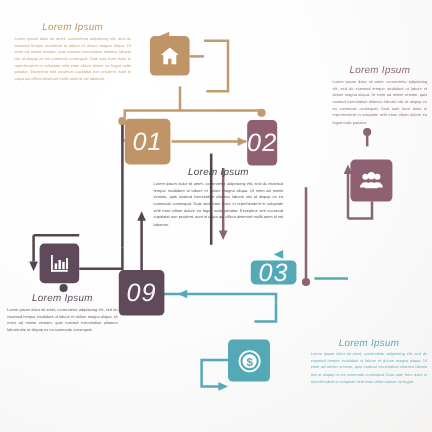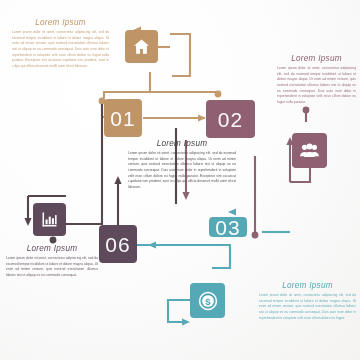--- a/index.html
+++ b/index.html
@@ -6,21 +6,21 @@
   body{width:360px;height:360px;overflow:hidden;
        font-family:"Liberation Sans",sans-serif;
        background:#ffffff;}
   #stage{position:relative;width:360px;height:360px;
          background:radial-gradient(circle at 30% 25%, #ffffff 0%, #fdfdfd 45%, #f4f3f2 100%);}
 
   
   .box{position:absolute;border-radius:4px;
        display:flex;align-items:center;justify-content:center;}
   .box .num{color:#ffffff;font-size:21px;letter-spacing:1px;
-            font-weight:400;line-height:1;opacity:.96;}
+            font-weight:400;line-height:1;opacity:.96;font-style:italic;}
   .box svg{display:block;}
 
   
   .tblock{position:absolute;}
   .tblock .hd{text-align:center;font-size:8.2px;letter-spacing:.25px;
               margin:0 0 3px 0;font-weight:400;font-style:italic;}
   .tblock .bd{font-size:3.3px;line-height:1.72;text-align:justify;
               margin:0;opacity:.92;}
 
   
@@ -132,21 +132,21 @@
       <svg width="19" height="19" viewBox="0 0 24 24" fill="#ffffff">
         <path d="M12 3.2 2.6 11.1h2.6V21h5.0v-5.8h3.6V21h5.0v-9.9h2.6z"></path>
       </svg>
     </span>
   </div>
 
   <div class="box" style="left:104px;top:99px;width:38px;height:38px;background:#bf9466;">
     <span class="num">01</span>
   </div>
 
-  <div class="box" style="left:206px;top:100px;width:49px;height:38px;background:#8e6071;">
+  <div class="box" style="left:206px;top:100px;width:25px;height:38px;background:#8e6071;">
     <span class="num">02</span>
   </div>
 
   <div class="box" style="left:292px;top:133px;width:35px;height:35px;background:#8e6071;">
     <span>
       <svg width="21" height="21" viewBox="0 0 24 24" fill="#ffffff">
         <circle cx="6.3" cy="8.4" r="2.9"></circle>
         <circle cx="17.7" cy="8.4" r="2.9"></circle>
         <circle cx="12" cy="7.4" r="3.5"></circle>
         <path d="M1.2 18.6c0-3.1 2.3-5.0 5.1-5.0s5.1 1.9 5.1 5.0z"></path>
@@ -163,21 +163,21 @@
         <rect x="3.2" y="18.9" width="17.6" height="1.9"></rect>
         <rect x="7.0" y="12.0" width="2.6" height="6.0"></rect>
         <rect x="11.0" y="8.4" width="2.6" height="9.6"></rect>
         <rect x="15.0" y="10.4" width="2.6" height="7.6"></rect>
         <rect x="19.0" y="6.4" width="2.0" height="11.6"></rect>
       </svg>
     </span>
   </div>
 
   <div class="box" style="left:99px;top:225px;width:38px;height:38px;background:#5f4a5c;">
-    <span class="num">06</span>
+    <span class="num">09</span>
   </div>
 
   <div class="box" style="left:209px;top:217px;width:38px;height:20px;background:#55a8b5;justify-content:center;">
     <span class="num">03</span>
   </div>
 
   <div class="box" style="left:190px;top:283px;width:35px;height:35px;background:#55a8b5;">
     <span>
       <svg width="22" height="22" viewBox="0 0 24 24">
         <circle cx="12" cy="12" r="9.2" fill="none" stroke="#ffffff" stroke-width="1.7"></circle>

